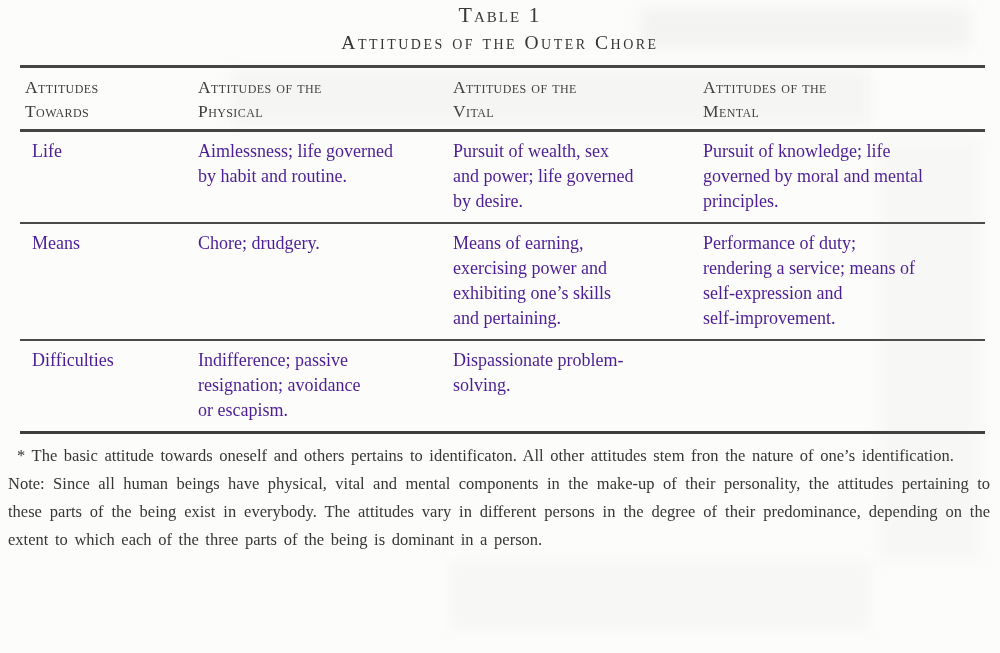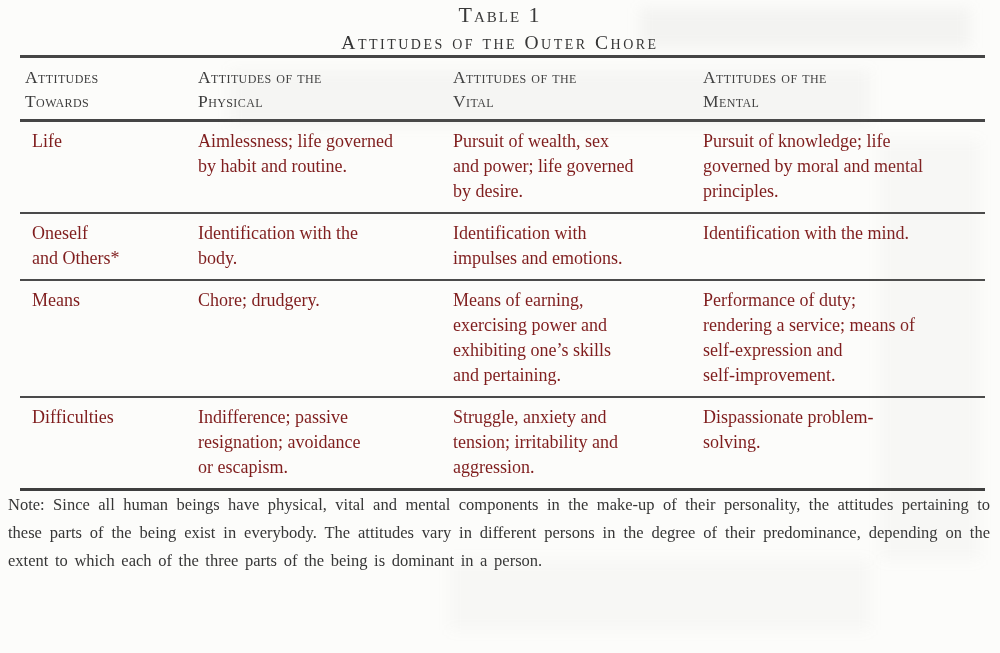--- a/index.html
+++ b/index.html
@@ -23,42 +23,42 @@
   .table-number {
     font-variant:small-caps; font-size:22px; line-height:20px;
     letter-spacing:2px; color:#3a3a3a;
   }
   .table-title {
     font-variant:small-caps; font-size:19.5px; line-height:24px;
     letter-spacing:2.5px; margin-top:6px; color:#353535;
   }
 
   .attitudes-table {
-    margin:0 15px 0 20px;
+    margin:10px 15px 0 20px;
     width:965px;
     border-top:3px solid #454545;
     border-bottom:3px solid #3e3e3e;
   }
   .grid-row {
     display:grid;
     grid-template-columns:178px 255px 250px 1fr;
   }
   .header-row { border-bottom:3px solid #454545; padding:7px 0 6px; }
   .header-cell {
     font-variant:small-caps; font-size:17.5px; line-height:24px;
     letter-spacing:0.4px; text-align:left; white-space:pre-line;
     color:#3c3c3c;
   }
   .header-cell.first { text-align:left; padding-left:5px; }
 
   .body-row { border-bottom:2px solid #4a4a4a; padding:7px 0 8px; }
   .body-row.last { border-bottom:none; }
   .cell {
     font-size:18px; line-height:25px;
-    padding-right:14px; white-space:pre-line; color:#7f1d1d;
+    padding-right:14px; white-space:pre-line; color:#4c1d95;
   }
   .cell.label { padding-left:12px; }
 
   .footnote, .note {
     margin:8px 10px 0 8px;
     font-size:16.5px; line-height:28px;
     text-align:justify; word-spacing:2.5px; color:#363636;
   }
   .footnote { text-indent:9px; }
   .note { margin-top:0; }
@@ -96,52 +96,41 @@
       <div class="cell">Aimlessness; life governed
 by habit and routine.</div>
       <div class="cell">Pursuit of wealth, sex
 and power; life governed
 by desire.</div>
       <div class="cell">Pursuit of knowledge; life
 governed by moral and mental
 principles.</div>
     </div>
 
-    <div class="grid-row body-row">
-      <div class="cell label">Oneself
-and Others*</div>
-      <div class="cell">Identification with the
-body.</div>
-      <div class="cell">Identification with
-impulses and emotions.</div>
-      <div class="cell">Identification with the mind.</div>
-    </div>
 
     <div class="grid-row body-row">
       <div class="cell label">Means</div>
       <div class="cell">Chore; drudgery.</div>
       <div class="cell">Means of earning,
 exercising power and
 exhibiting one’s skills
 and pertaining.</div>
       <div class="cell">Performance of duty;
 rendering a service; means of
 self-expression and
 self-improvement.</div>
     </div>
 
     <div class="grid-row body-row last">
       <div class="cell label">Difficulties</div>
       <div class="cell">Indifference; passive
 resignation; avoidance
 or escapism.</div>
-      <div class="cell">Struggle, anxiety and
-tension; irritability and
-aggression.</div>
       <div class="cell">Dispassionate problem-
 solving.</div>
     </div>
 
   </div>
 
+  <p class="footnote">* The basic attitude towards oneself and others pertains to identificaton. All other attitudes stem fron the nature of one’s identification.</p>
   <p class="note">Note: Since all human beings have physical, vital and mental components in the make-up of their personality, the attitudes pertaining to these parts of the being exist in everybody. The attitudes vary in different persons in the degree of their predominance, depending on the extent to which each of the three parts of the being is dominant in a person.</p>
 
 </div>
 
 </body></html>

